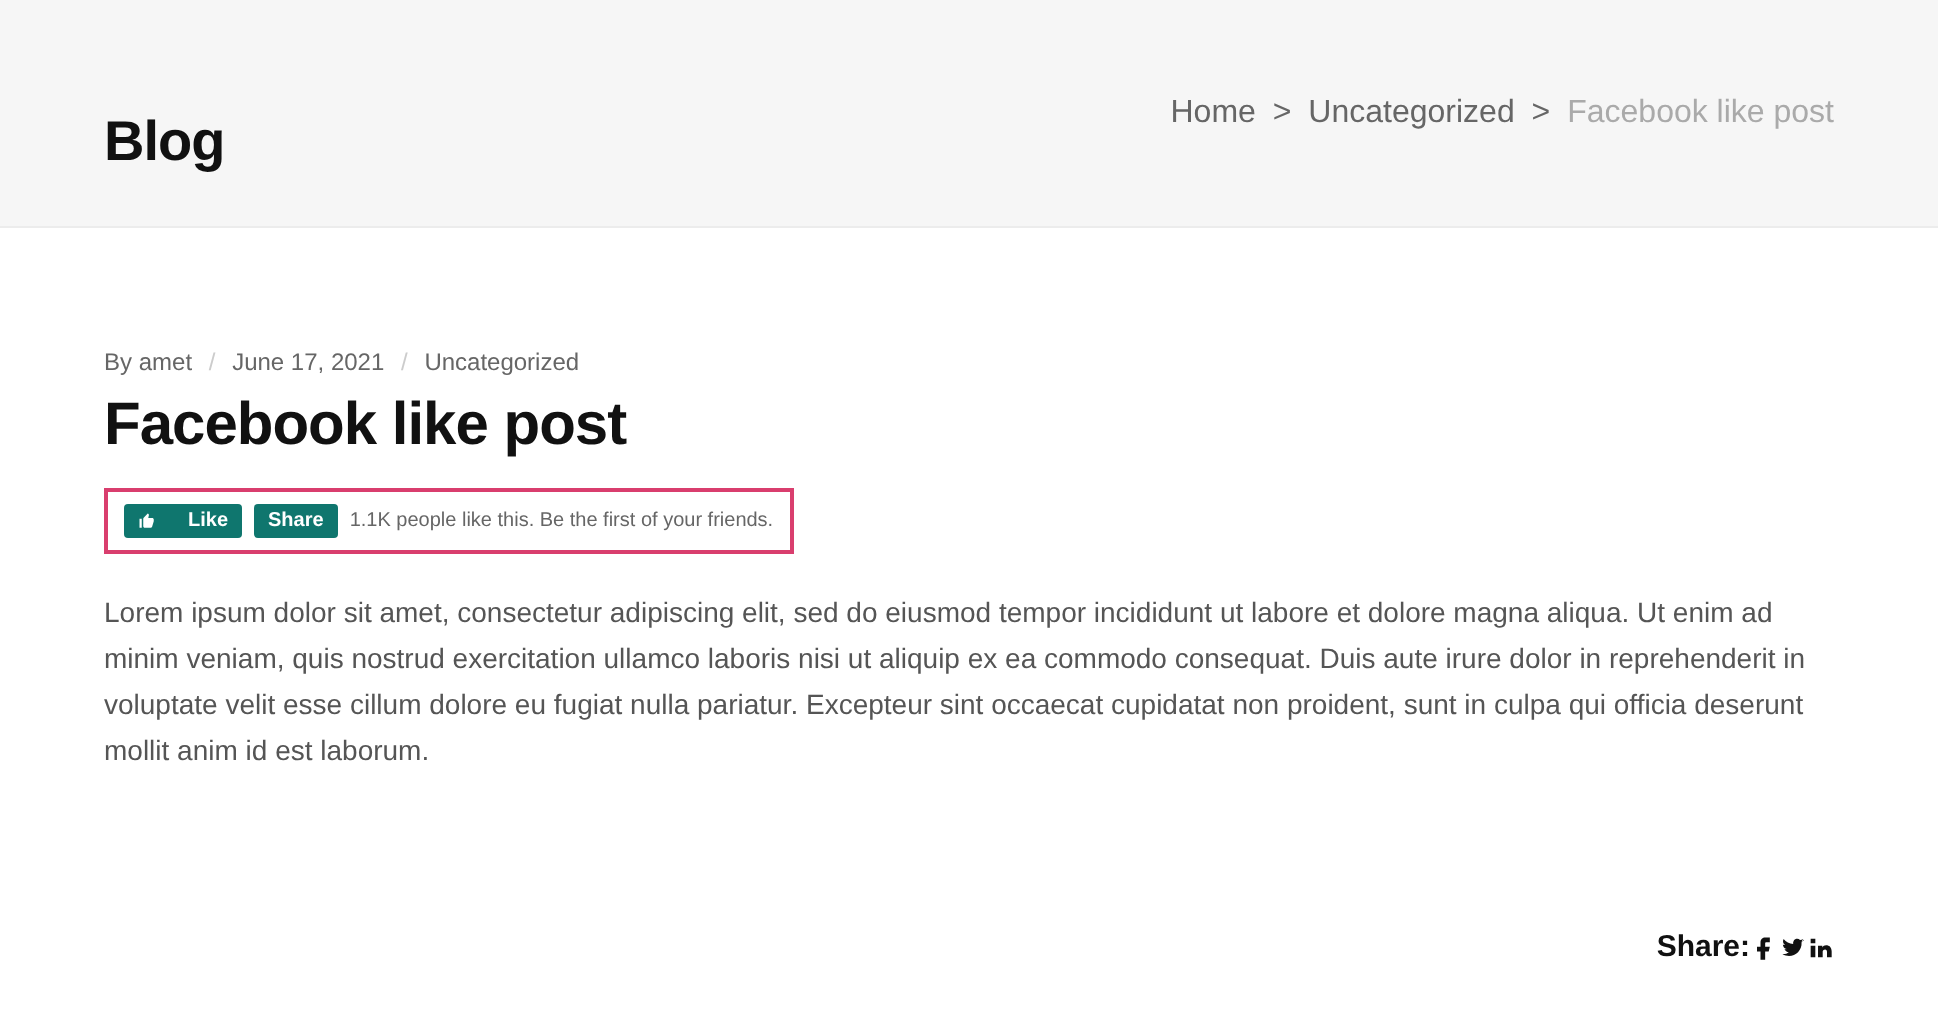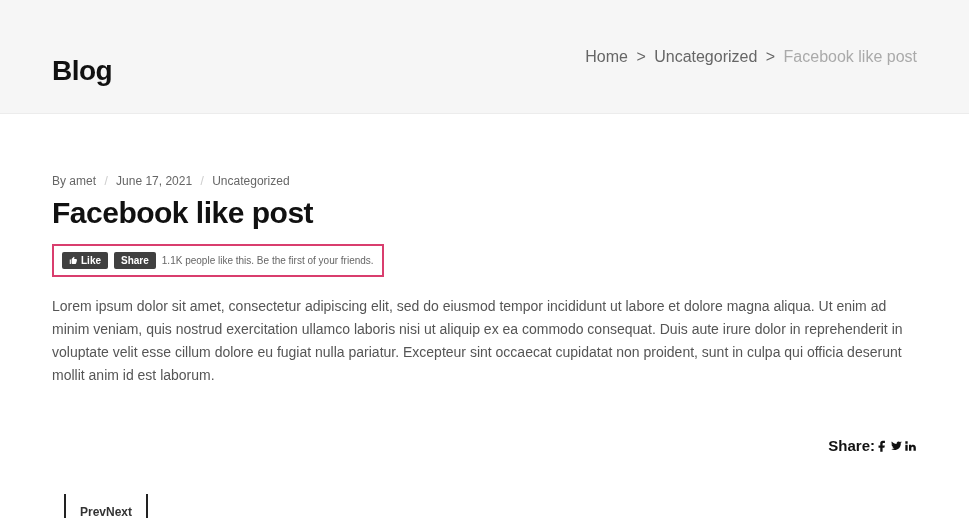--- a/index.html
+++ b/index.html
@@ -29,38 +29,38 @@
 
   .fb-highlight {
     border: 2px solid #d93e6e;
     padding: 6px 8px;
     display: inline-flex;
     align-items: center;
     gap: 6px;
     margin-bottom: 18px;
   }
   .fb-btn {
-    background: #404040;
+    background: #0f766e;
     color: #fff;
     font-size: 10px;
     font-weight: 700;
     padding: 3px 7px;
     border-radius: 2px;
     display: inline-flex;
     align-items: center;
-    gap: 3px;
+    gap: 16px;
     cursor: pointer;
   }
   .fb-thumb { width:9px; height:9px; }
   .fb-text { font-size: 10px; color: #666; }
 
   .content { font-size: 14px; line-height: 1.65; color: #555; }
 
   .share-row {
-    margin-top: 50px;
+    margin-top: 78px;
     display: flex;
     justify-content: flex-end;
     align-items: center;
     gap: 0;
     font-size: 14px;
   }
   .share-row strong { font-weight: 800; font-size: 15px; color:#111; }
   .share-ic { width:14px; height:14px; cursor:pointer; fill:#111; }
 
   .post-nav {

